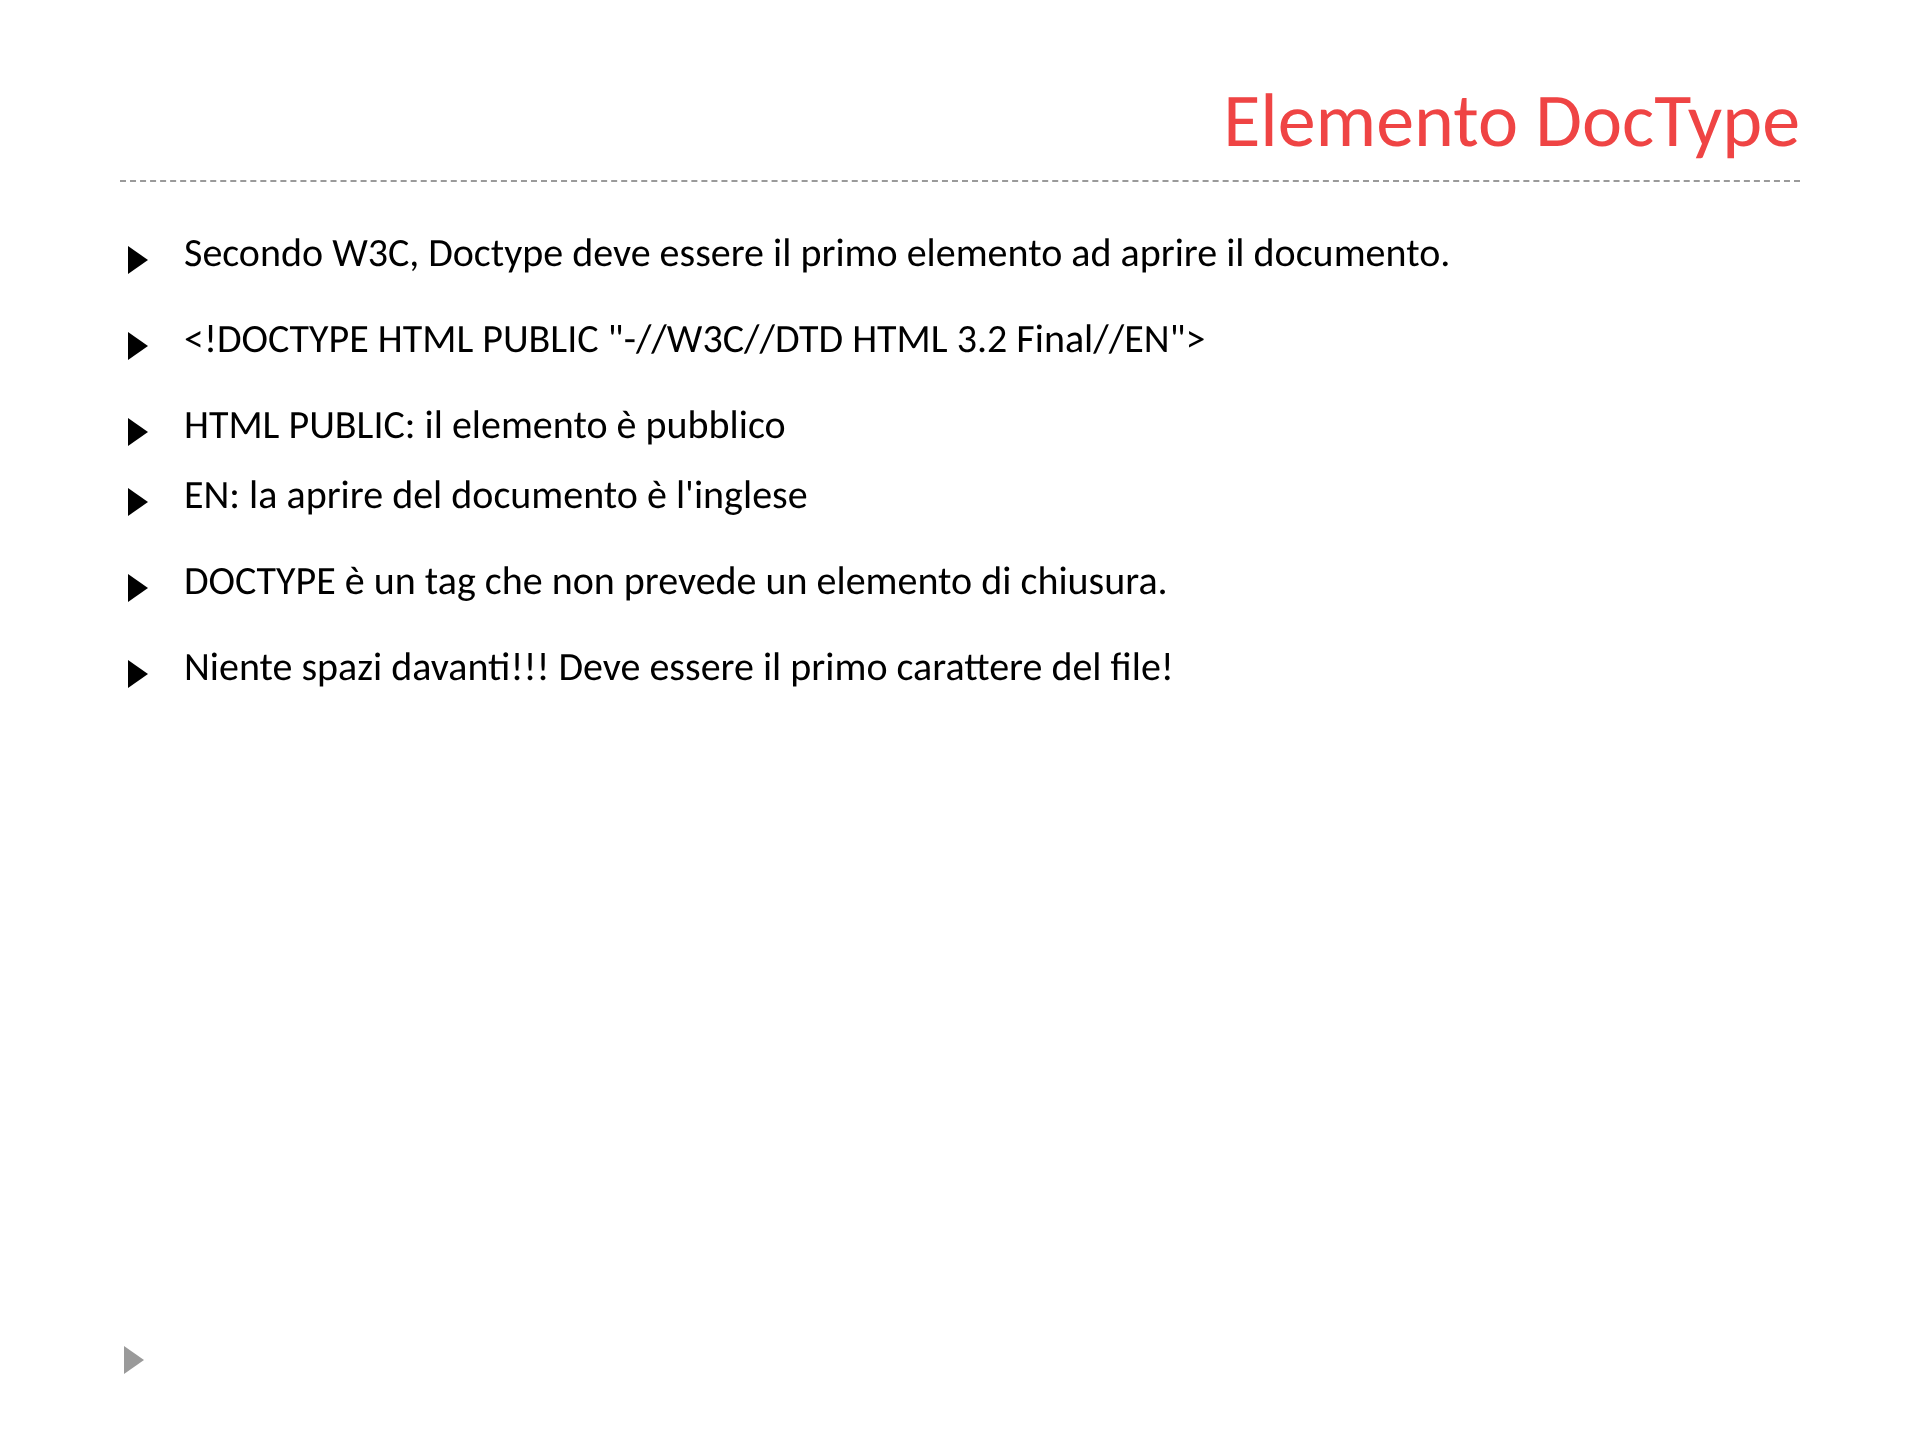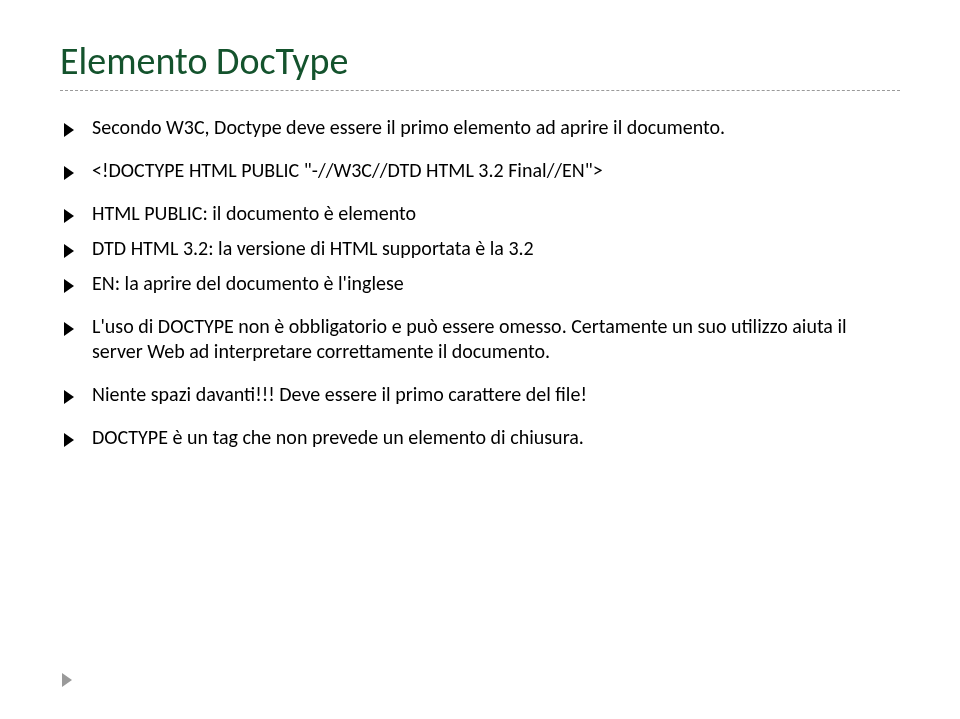--- a/index.html
+++ b/index.html
@@ -15,22 +15,23 @@
   .slide {
     box-sizing: border-box;
     padding: 38px 60px 40px 60px;
     width: 960px;
     height: 719px;
     position: relative;
   }
   .title {
     font-size: 38px;
     font-weight: 400;
-    color: #14532d;
+    color: #ef4444;
     margin: 0 0 6px 0;
+    text-align: right;
   }
   .title-underline {
     border: none;
     border-top: 1.5px dashed #9a9a9a;
     margin: 0 0 24px 0;
     width: 100%;
   }
   ul.main-list {
     list-style: none;
     padding: 0;
@@ -74,22 +75,20 @@
 </head>
 <body>
 
 <div class="slide">
   <h1 class="title">Elemento DocType</h1>
   <hr class="title-underline">
 
   <ul class="main-list">
     <li>Secondo W3C, Doctype deve essere il primo elemento ad aprire il documento.</li>
     <li class="pub">&lt;!DOCTYPE HTML PUBLIC "-//W3C//DTD HTML 3.2 Final//EN"&gt;</li>
-    <li class="tight">HTML PUBLIC: il documento è elemento</li>
-    <li class="tight">DTD HTML 3.2: la versione di HTML supportata è la 3.2</li>
+    <li class="tight">HTML PUBLIC: il elemento è pubblico</li>
     <li>EN: la aprire del documento è l'inglese</li>
-    <li>L'uso di DOCTYPE non è obbligatorio e può essere omesso. Certamente un suo utilizzo aiuta il server Web ad interpretare correttamente il documento.</li>
+    <li>DOCTYPE è un tag che non prevede un elemento di chiusura.</li>
     <li>Niente spazi davanti!!! Deve essere il primo carattere del file!</li>
-    <li>DOCTYPE è un tag che non prevede un elemento di chiusura.</li>
   </ul>
 
   <div class="bottom-marker"></div>
 </div>
 
 </body></html>

